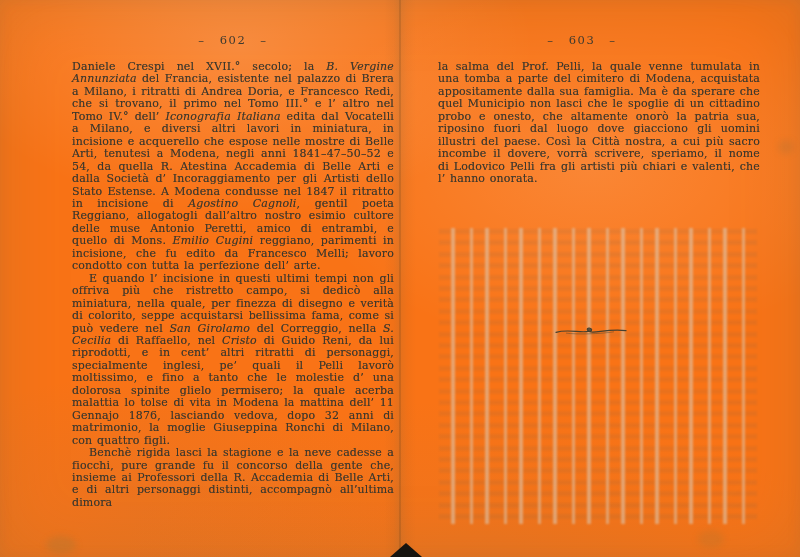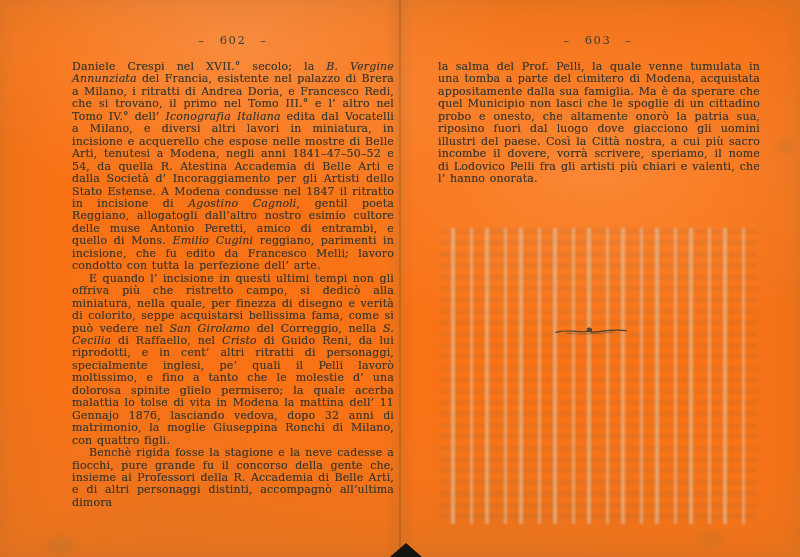--- a/index.html
+++ b/index.html
@@ -38,21 +38,21 @@
     position:absolute;left:390px;top:543px;width:32px;height:14px;
     background:#16140f;
     clip-path:polygon(50% 0,100% 100%,0 100%);
   }
   .page-number{
     position:absolute;top:33px;width:322px;
     text-align:center;font-size:11.5px;color:#3e3a2f;
     letter-spacing:1.5px;word-spacing:9px;
   }
   .page-number.left{left:72px;}
-  .page-number.right{left:437px;}
+  .page-number.right{left:421px;}
   .page-text{
     position:absolute;top:61px;width:322px;
     font-size:11px;line-height:12.45px;
     color:#3d382d;
     text-align:justify;
     word-spacing:1px;letter-spacing:.15px;
     text-shadow:0 0 .5px rgba(61,56,45,.55);
     hyphens:auto;
   }
   .page-text.left{left:72px;}
@@ -89,21 +89,21 @@
 <body>
 
 <div class="scan">
 
   <div class="gutter"></div>
 
   <div class="page-number left">– 602 –</div>
   <div class="page-text left">
       <p><span>Daniele Crespi nel XVII.° secolo; la </span><em>B. Vergine Annunziata</em><span> del Francia, esistente nel palazzo di Brera a Milano, i ritratti di Andrea Doria, e Francesco Redi, che si trovano, il primo nel Tomo III.° e l’ altro nel Tomo IV.° dell’ </span><em>Iconografia Italiana</em><span> edita dal Vocatelli a Milano, e diversi altri lavori in miniatura, in incisione e acquerello che espose nelle mostre di Belle Arti, tenutesi a Modena, negli anni 1841–47–50–52 e 54, da quella R. Atestina Accademia di Belle Arti e dalla Società d’ Incoraggiamento per gli Artisti dello Stato Estense. A Modena condusse nel 1847 il ritratto in incisione di </span><em>Agostino Cagnoli</em><span>, gentil poeta Reggiano, allogatogli dall’altro nostro esimio cultore delle muse Antonio Peretti, amico di entrambi, e quello di Mons. </span><em>Emilio Cugini</em><span> reggiano, parimenti in incisione, che fu edito da Francesco Melli; lavoro condotto con tutta la perfezione dell’ arte.</span></p>
       <p class="indent"><span>E quando l’ incisione in questi ultimi tempi non gli offriva più che ristretto campo, si dedicò alla miniatura, nella quale, per finezza di disegno e verità di colorito, seppe acquistarsi bellissima fama, come si può vedere nel </span><em>San Girolamo</em><span> del Correggio, nella </span><em>S. Cecilia</em><span> di Raffaello, nel </span><em>Cristo</em><span> di Guido Reni, da lui riprodotti, e in cent’ altri ritratti di personaggi, specialmente inglesi, pe’ quali il Pelli lavorò moltissimo, e fino a tanto che le molestie d’ una dolorosa spinite glielo permisero; la quale acerba malattia lo tolse di vita in Modena la mattina dell’ 11 Gennajo 1876, lasciando vedova, dopo 32 anni di matrimonio, la moglie Giuseppina Ronchi di Milano, con quattro figli.</span></p>
-      <p class="indent"><span>Benchè rigida fosse la stagione e la neve cadesse a fiocchi, pure grande fu il concorso della gente che, insieme ai Professori della R. Accademia di Belle Arti, e di altri personaggi distinti, accompagnò all’ultima dimora</span></p>
+      <p class="indent"><span>Benchè rigida lasci la stagione e la neve cadesse a fiocchi, pure grande fu il concorso della gente che, insieme ai Professori della R. Accademia di Belle Arti, e di altri personaggi distinti, accompagnò all’ultima dimora</span></p>
     </div>
 
   <div class="page-number right">– 603 –</div>
   <div class="page-text right">
       <p><span>la salma del Prof. Pelli, la quale venne tumulata in una tomba a parte del cimitero di Modena, acquistata appositamente dalla sua famiglia. Ma è da sperare che quel Municipio non lasci che le spoglie di un cittadino probo e onesto, che altamente onorò la patria sua, riposino fuori dal luogo dove giacciono gli uomini illustri del paese. Così la Città nostra, a cui più sacro incombe il dovere, vorrà scrivere, speriamo, il nome di Lodovico Pelli fra gli artisti più chiari e valenti, che l’ hanno onorata.</span></p>
     </div>
 
   <div class="bleed"></div>
 
   <div class="ornament">

